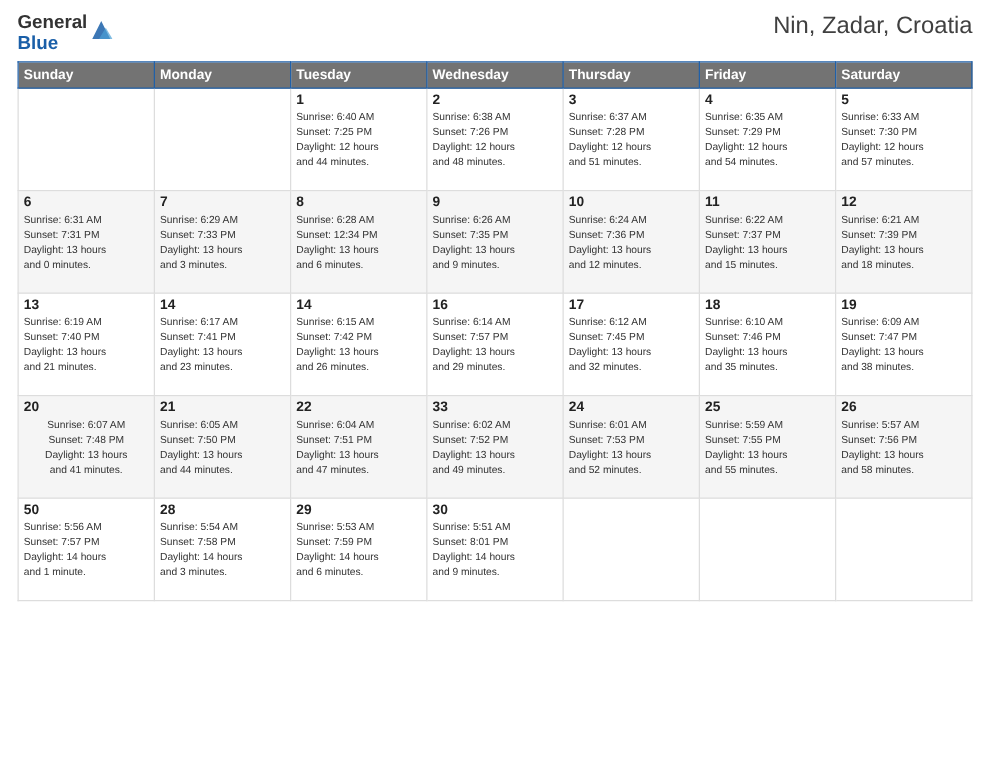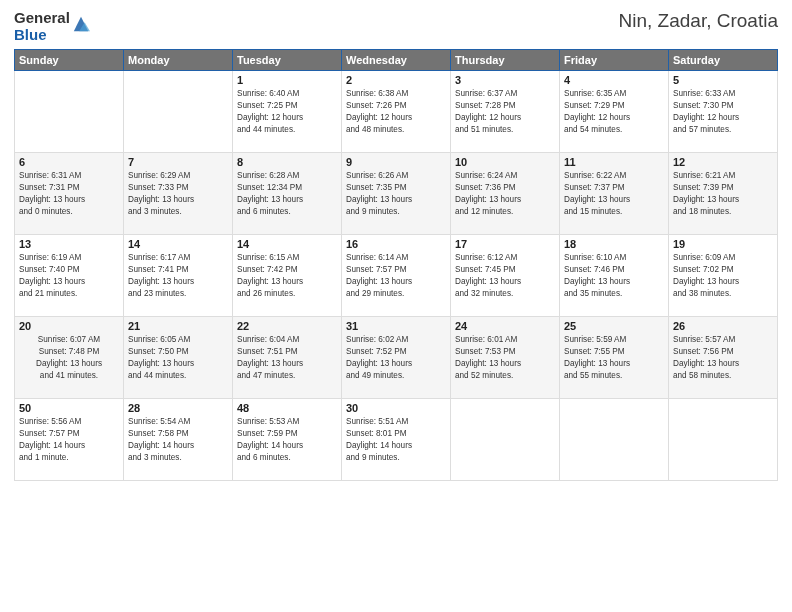--- a/index.html
+++ b/index.html
@@ -271,21 +271,21 @@
           <td>
             <span class="day-num">18</span>
             <div class="day-info" style="white-space: pre-line;">Sunrise: 6:10 AM
 Sunset: 7:46 PM
 Daylight: 13 hours
 and 35 minutes.</div>
           </td>
           <td>
             <span class="day-num">19</span>
             <div class="day-info" style="white-space: pre-line;">Sunrise: 6:09 AM
-Sunset: 7:02 PM
+Sunset: 7:47 PM
 Daylight: 13 hours
 and 38 minutes.</div>
           </td>
         </tr>
         <tr>
           <td>
             <span class="day-num">20</span>
             <div class="day-info" style="white-space: pre-line; text-align: center;">Sunrise: 6:07 AM
 Sunset: 7:48 PM
 Daylight: 13 hours
@@ -299,21 +299,21 @@
 and 44 minutes.</div>
           </td>
           <td>
             <span class="day-num">22</span>
             <div class="day-info" style="white-space: pre-line;">Sunrise: 6:04 AM
 Sunset: 7:51 PM
 Daylight: 13 hours
 and 47 minutes.</div>
           </td>
           <td>
-            <span class="day-num">31</span>
+            <span class="day-num">33</span>
             <div class="day-info" style="white-space: pre-line;">Sunrise: 6:02 AM
 Sunset: 7:52 PM
 Daylight: 13 hours
 and 49 minutes.</div>
           </td>
           <td>
             <span class="day-num">24</span>
             <div class="day-info" style="white-space: pre-line;">Sunrise: 6:01 AM
 Sunset: 7:53 PM
 Daylight: 13 hours
@@ -343,21 +343,21 @@
 and 1 minute.</div>
           </td>
           <td>
             <span class="day-num">28</span>
             <div class="day-info" style="white-space: pre-line;">Sunrise: 5:54 AM
 Sunset: 7:58 PM
 Daylight: 14 hours
 and 3 minutes.</div>
           </td>
           <td>
-            <span class="day-num">48</span>
+            <span class="day-num">29</span>
             <div class="day-info" style="white-space: pre-line;">Sunrise: 5:53 AM
 Sunset: 7:59 PM
 Daylight: 14 hours
 and 6 minutes.</div>
           </td>
           <td>
             <span class="day-num">30</span>
             <div class="day-info" style="white-space: pre-line;">Sunrise: 5:51 AM
 Sunset: 8:01 PM
 Daylight: 14 hours

